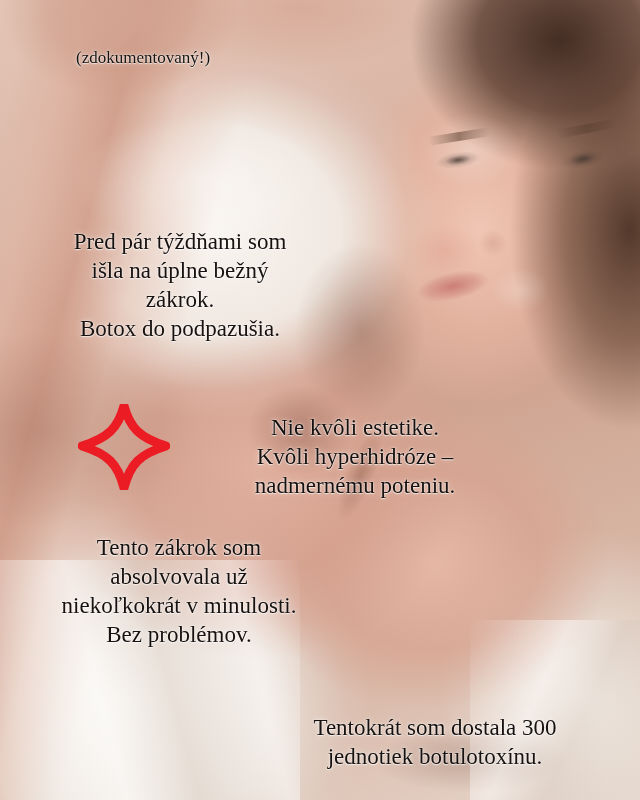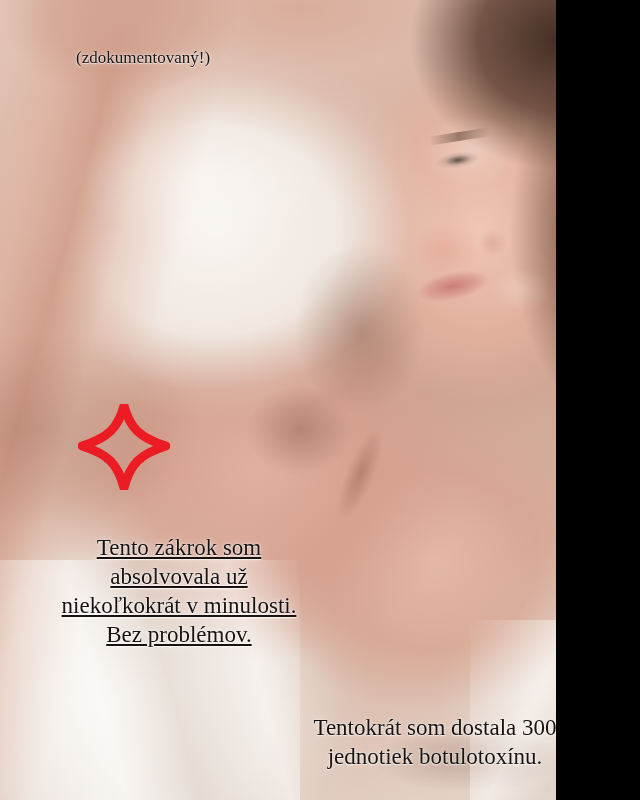--- a/index.html
+++ b/index.html
@@ -2,21 +2,21 @@
 <html><head>
 <meta charset="utf-8">
 <style>
   html, body {
     margin: 0;
     padding: 0;
     background: #000;
   }
   .frame {
     position: relative;
-    width: 556px;
+    width: 640px;
     height: 800px;
     overflow: hidden;
     font-family: "Liberation Serif", serif;
     color: #1a1412;
     background: #cdb6ab;
   }
 
   
   .photo {
     position: absolute;
@@ -134,21 +134,20 @@
     text-align: center;
     font-size: 23px;
     line-height: 1.26;
   }
   #para3 {
     left: 14px; top: 534px;
     width: 330px;
     text-align: center;
     font-size: 23px;
     line-height: 1.26;
-    text-decoration: underline;
   }
   #para4 {
     left: 240px; top: 676px;
     width: 390px;
     text-align: center;
     font-size: 23px;
     line-height: 1.26;
     margin-top: 38px;
   }
 
@@ -178,27 +177,34 @@
   <div class="feat lips"></div>
   <div class="feat armpit-crease"></div>
   <div class="feat shirt-fold-a"></div>
   <div class="feat shirt-fold-b"></div>
 
   <div class="overlay">
 
     <div class="tx" id="kicker">(zdokumentovaný!)</div>
 
 
+    <div class="tx" id="para1">Pred pár týždňami som
+išla na úplne bežný
+zákrok.
+Botox do podpazušia.</div>
 
     <div class="marker">
       <svg width="92" height="86" viewBox="0 0 92 86" aria-hidden="true">
         <path d="M46 2 C52 24 62 34 88 42 C62 50 52 60 46 84 C40 60 30 50 4 42 C30 34 40 24 46 2 Z" fill="none" stroke="#ec1c24" stroke-width="9" stroke-linejoin="round"></path>
       </svg>
     </div>
 
+    <div class="tx" id="para2">Nie kvôli estetike.
+Kvôli hyperhidróze –
+nadmernému poteniu.</div>
 
     <div class="tx" id="para3">Tento zákrok som
 absolvovala už
 niekoľkokrát v minulosti.
 Bez problémov.</div>
 
     <div class="tx" id="para4">Tentokrát som dostala 300
 jednotiek botulotoxínu.</div>
 
   </div>

